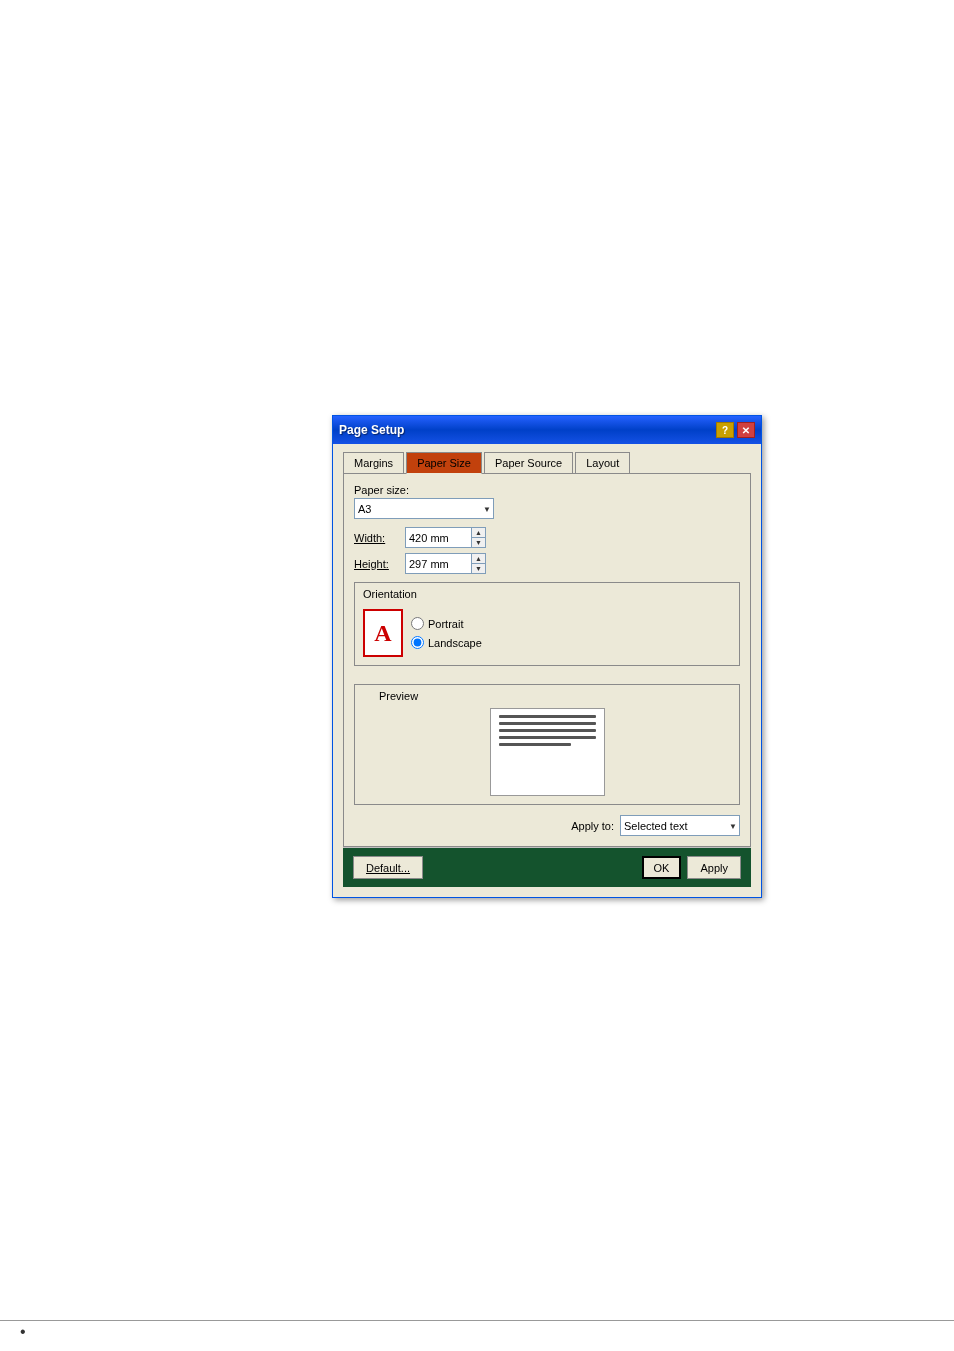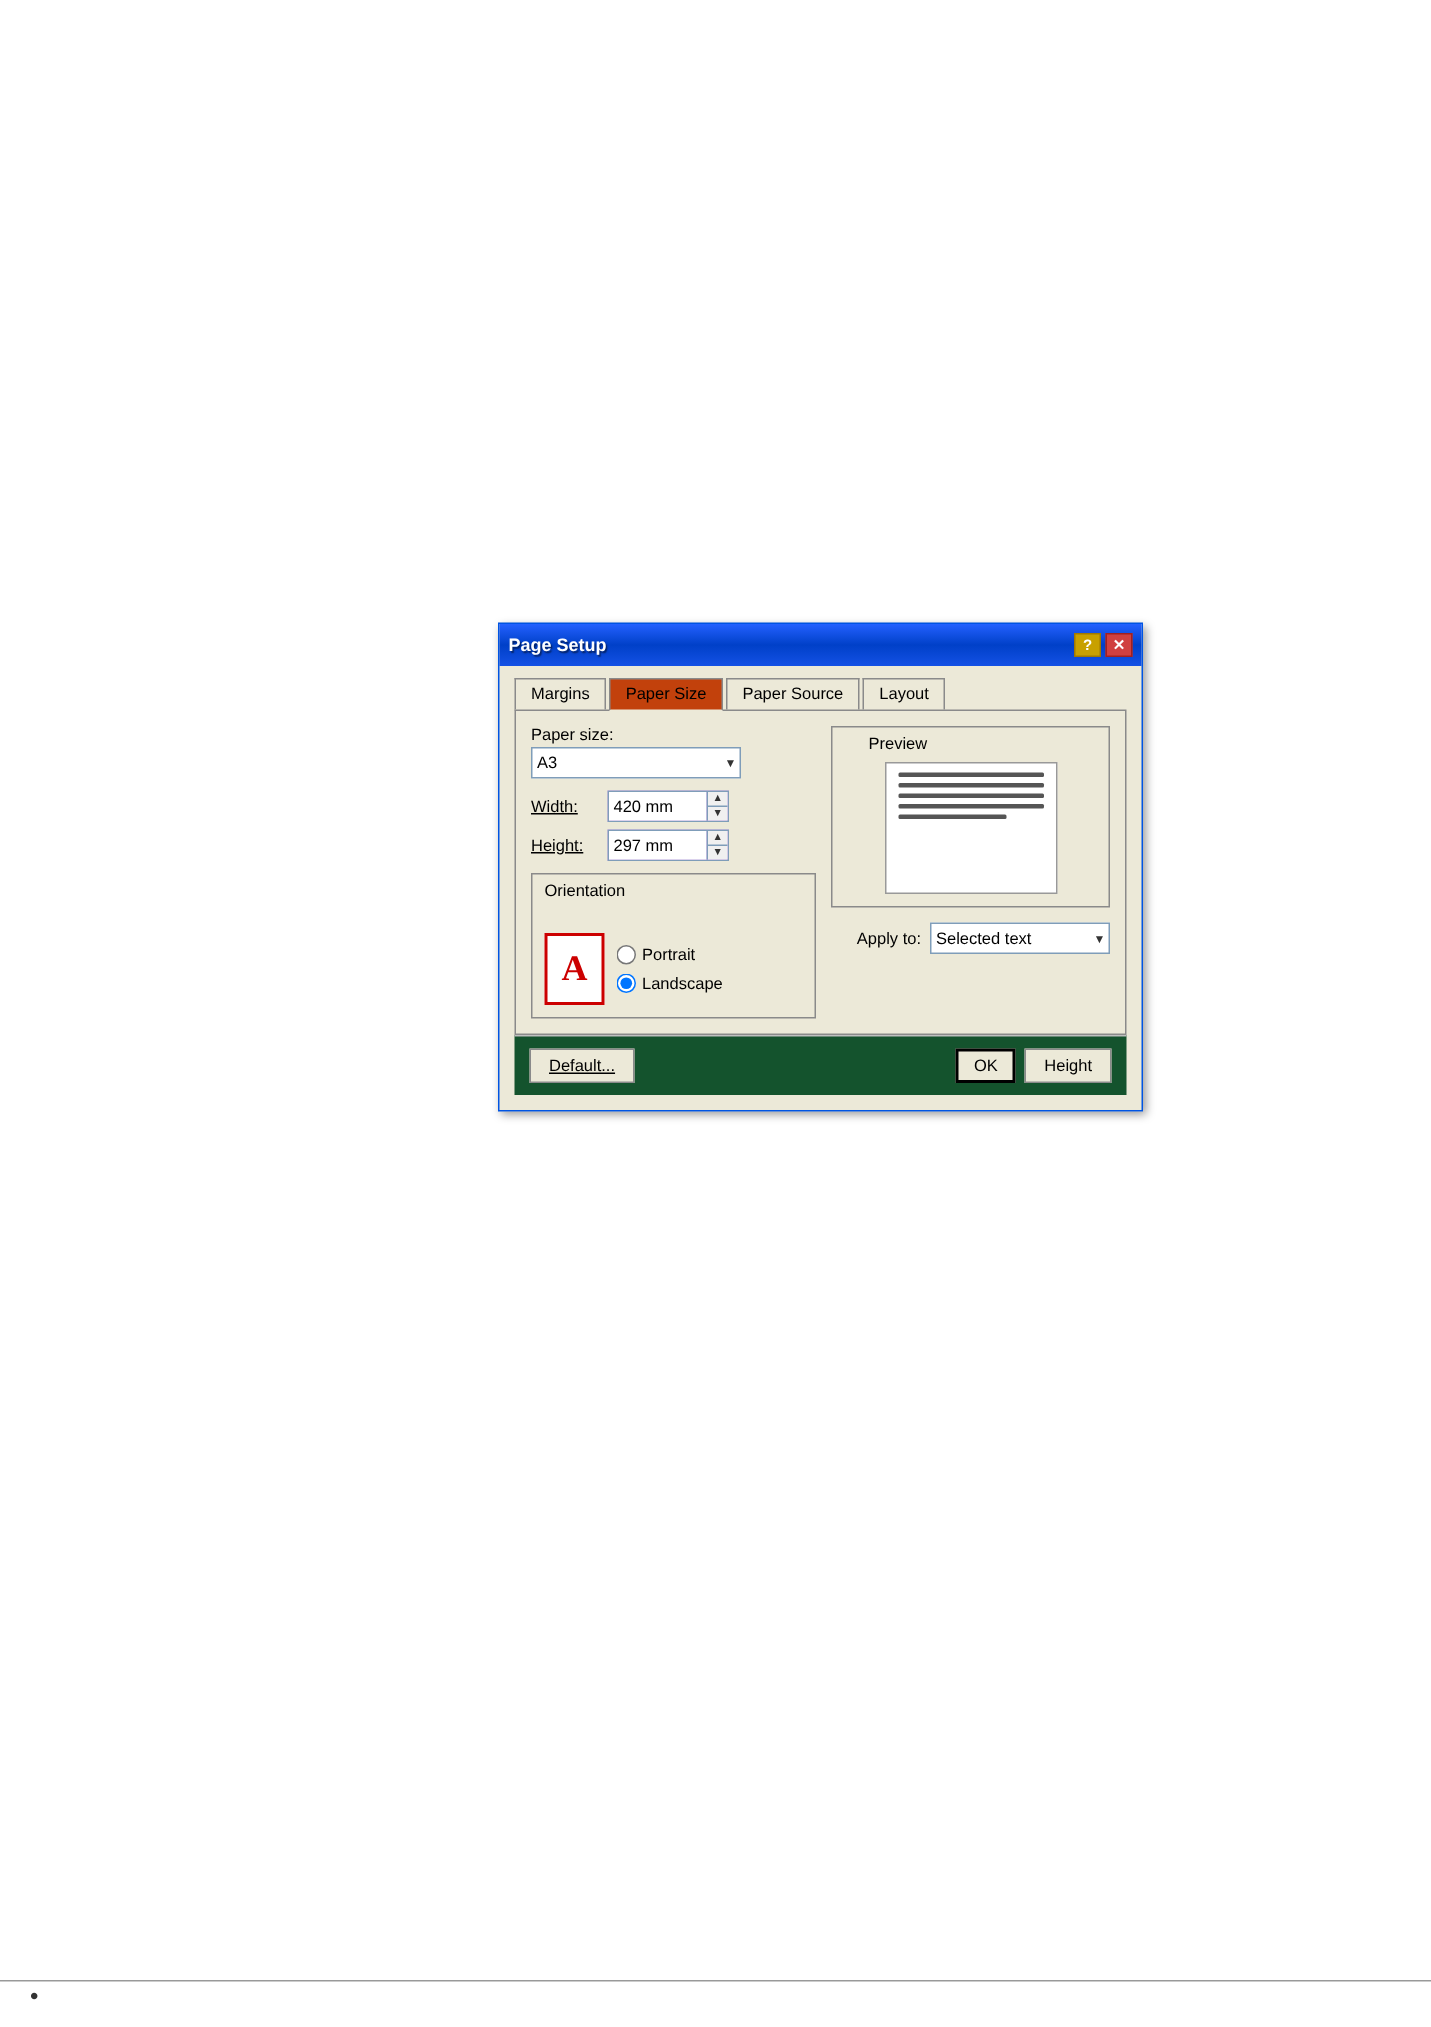--- a/index.html
+++ b/index.html
@@ -136,20 +136,21 @@
       padding: 10px;
       background: #ece9d8;
       position: relative;
       margin-top: -1px;
     }
 
     
     .tab-two-col {
       display: flex;
       gap: 10px;
+      flex-direction: column;
     }
 
     .left-col {
       flex: 0 0 190px;
     }
 
     .right-col {
       flex: 1;
     }
 
@@ -256,21 +257,21 @@
     
     .orientation-group {
       border: 1px solid #8a8a8a;
       padding: 5px 8px 8px 8px;
       margin-top: 8px;
     }
 
     .orientation-legend {
       font-size: 11px;
       color: #000;
-      margin-bottom: 22px;
+      margin-bottom: 9px;
     }
 
     .orientation-inner {
       display: flex;
       align-items: center;
       gap: 8px;
     }
 
     .orientation-icon {
       width: 40px;
@@ -512,21 +513,21 @@
 
       <div class="dialog-bottom">
         <button class="btn btn-underline">
           <span>Default...</span>
         </button>
         <div class="right-btns">
           <button class="btn btn-default-outline">
             <span>OK</span>
           </button>
           <button class="btn">
-            <span>Height</span>
+            <span>Apply</span>
           </button>
         </div>
       </div>
 
     </div>
   </div>
 
   <div class="bottom-line"></div>
   <div class="bottom-bullet">•</div>
 

